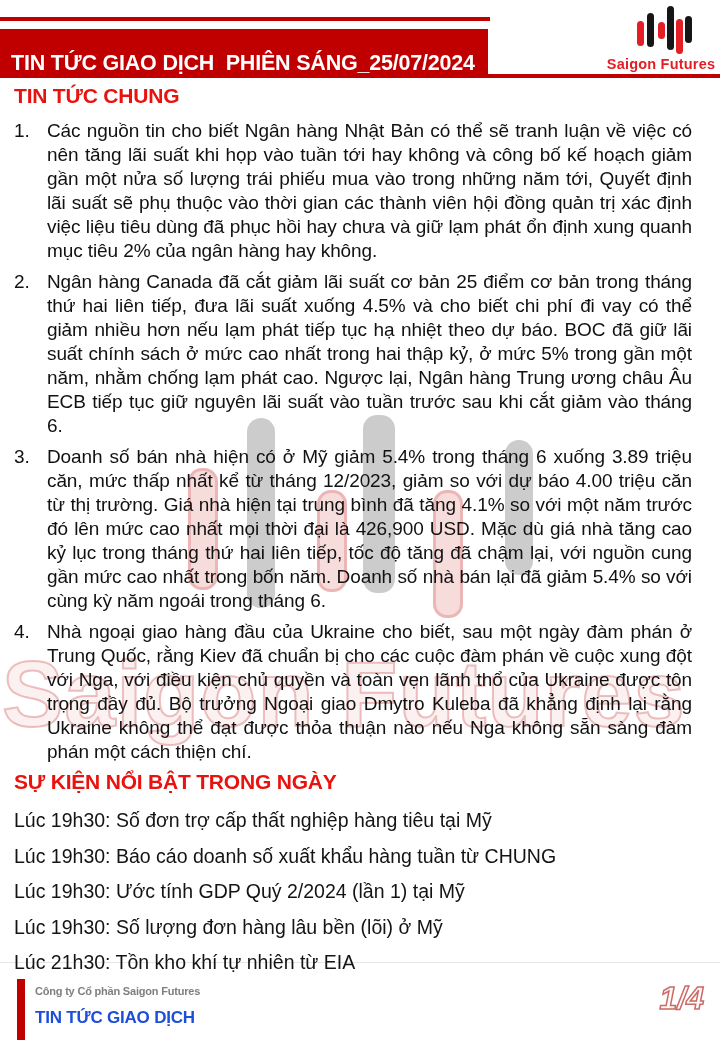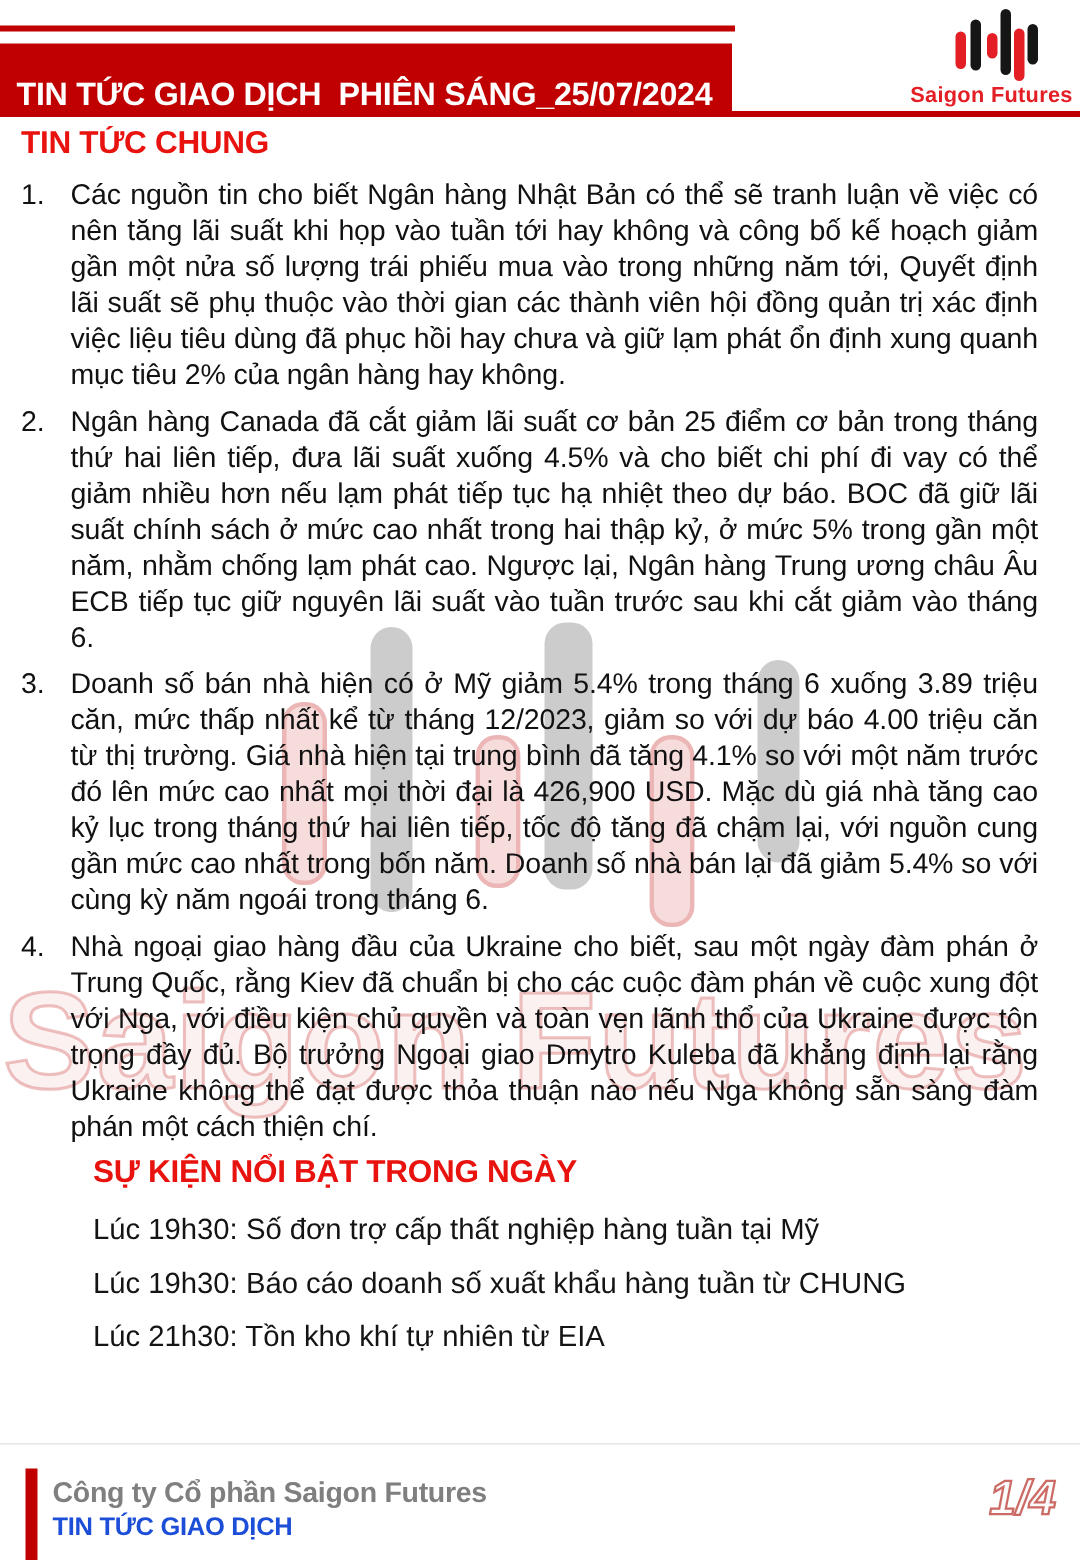--- a/index.html
+++ b/index.html
@@ -47,28 +47,28 @@
   .news       { position:absolute; left:14px; right:28px; top:84px; height:686px;
                 overflow:hidden; z-index:1; }
   .sec-heading{ margin:0 0 11px 0; font-size:21px; font-weight:bold; color:#e8120e;
                 letter-spacing:-0.2px; }
   .news-item  { display:flex; margin-bottom:7px; font-size:19px; line-height:24px;
                 letter-spacing:-0.1px; }
   .news-num   { flex:0 0 33px; }
   .news-text  { flex:1; text-align:justify; }
 
   
-  .events     { position:absolute; left:14px; right:28px; top:770px; z-index:1;margin-left:48px; }
+  .events     { position:absolute; left:14px; right:28px; top:770px; z-index:1; }
   .events .sec-heading { margin:0 0 9px 0; }
   .event-item { font-size:19.5px; line-height:35.5px; white-space:nowrap; color:#141414; }
 
   
   .footer-divider { position:absolute; left:0; top:962px; width:720px; height:1px; background:#e6e6e6; }
   .footer-bar { position:absolute; left:17px; top:979px; width:8px; height:61px; background:#c00000; z-index:2; }
-  .footer-company { position:absolute; left:35px; top:985px; font-size:19px; font-weight:bold;
+  .footer-company { position:absolute; left:35px; top:985px; font-size:11px; font-weight:bold;
                 color:#7f7f7f; z-index:2; letter-spacing:-0.2px; }
   .footer-doc { position:absolute; left:35px; top:1008px; font-size:17px; font-weight:bold;
                 color:#1d4ed8; z-index:2; letter-spacing:-0.2px; }
   .page-number{ position:absolute; right:16px; top:980px; font-size:32px; font-weight:bold;
                 font-style:italic; color:#fbfbfb; -webkit-text-stroke:1.5px #cc6b66; z-index:2; }
 </style>
 </head>
 <body>
 
 <div class="watermark">
@@ -115,22 +115,24 @@
     <p class="news-text" style="margin:0">Doanh số bán nhà hiện có ở Mỹ giảm 5.4% trong tháng 6 xuống 3.89 triệu căn, mức thấp nhất kể từ tháng 12/2023, giảm so với dự báo 4.00 triệu căn từ thị trường. Giá nhà hiện tại trung bình đã tăng 4.1% so với một năm trước đó lên mức cao nhất mọi thời đại là 426,900 USD. Mặc dù giá nhà tăng cao kỷ lục trong tháng thứ hai liên tiếp, tốc độ tăng đã chậm lại, với nguồn cung gần mức cao nhất trong bốn năm. Doanh số nhà bán lại đã giảm 5.4% so với cùng kỳ năm ngoái trong tháng 6.</p>
   </div>
   <div class="news-item">
     <span class="news-num">4.</span>
     <p class="news-text" style="margin:0">Nhà ngoại giao hàng đầu của Ukraine cho biết, sau một ngày đàm phán ở Trung Quốc, rằng Kiev đã chuẩn bị cho các cuộc đàm phán về cuộc xung đột với Nga, với điều kiện chủ quyền và toàn vẹn lãnh thổ của Ukraine được tôn trọng đầy đủ. Bộ trưởng Ngoại giao Dmytro Kuleba đã khẳng định lại rằng Ukraine không thể đạt được thỏa thuận nào nếu Nga không sẵn sàng đàm phán một cách thiện chí.</p>
   </div>
 </div>
 
 <div class="events">
   <h1 class="sec-heading">SỰ KIỆN NỔI BẬT TRONG NGÀY</h1>
-  <div class="event-item">Lúc 19h30: Số đơn trợ cấp thất nghiệp hàng tuần tại Mỹ</div>
+  <div class="event-item">Lúc 19h30: Số đơn trợ cấp thất nghiệp hàng tiêu tại Mỹ</div>
   <div class="event-item">Lúc 19h30: Báo cáo doanh số xuất khẩu hàng tuần từ CHUNG</div>
+  <div class="event-item">Lúc 19h30: Ước tính GDP Quý 2/2024 (lần 1) tại Mỹ</div>
+  <div class="event-item">Lúc 19h30: Số lượng đơn hàng lâu bền (lõi) ở Mỹ</div>
   <div class="event-item">Lúc 21h30: Tồn kho khí tự nhiên từ EIA</div>
 </div>
 
 <div class="footer-divider"></div>
 <div class="footer-bar"></div>
 <div class="footer-company">Công ty Cổ phần Saigon Futures</div>
 <div class="footer-doc">TIN TỨC GIAO DỊCH</div>
 <div class="page-number">1/4</div>
 
 </body></html>

